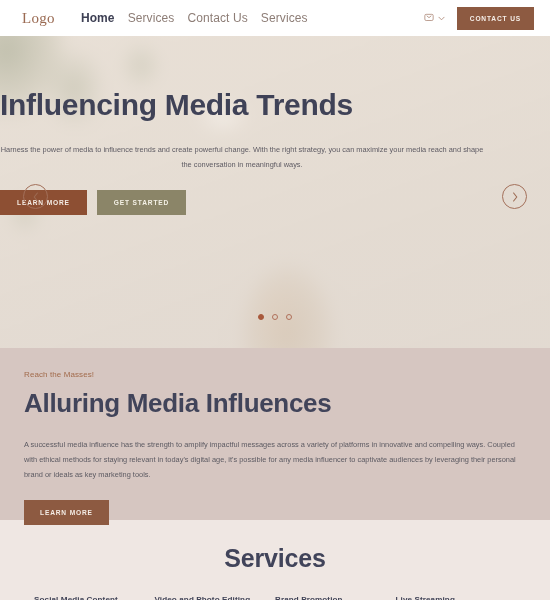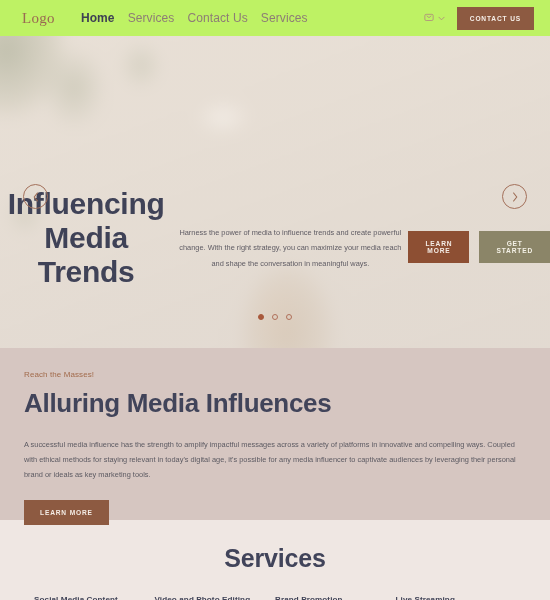--- a/index.html
+++ b/index.html
@@ -19,21 +19,21 @@
   .page {
     width: 550px;
     height: 600px;
     position: relative;
     overflow: hidden;
   }
 
   
   .header {
     height: 36px;
-    background: #bef264;
+    background: #ffffff;
     display: flex;
     align-items: center;
     padding: 0 16px 0 22px;
     position: relative;
     z-index: 20;
   }
 
   .logo {
     font-family: "Liberation Serif", serif;
     font-size: 15px;
@@ -120,22 +120,23 @@
     position: absolute;
     inset: 0;
     background: linear-gradient(180deg, rgba(236,228,220,.42) 0%, rgba(233,225,217,.50) 55%, rgba(231,223,216,.56) 100%);
   }
 
   .hero-inner {
     position: relative;
     z-index: 3;
     height: 100%;
     display: flex;
-    align-items: center;
-    padding-top: 92px;
+    flex-direction: column;
+    align-items: flex-start;
+    padding-top: 52px;
   }
 
   .hero-title {
     font-size: 30px;
     font-weight: bold;
     color: #3f4257;
     letter-spacing: -.3px;
     text-align: center;
   }
 

